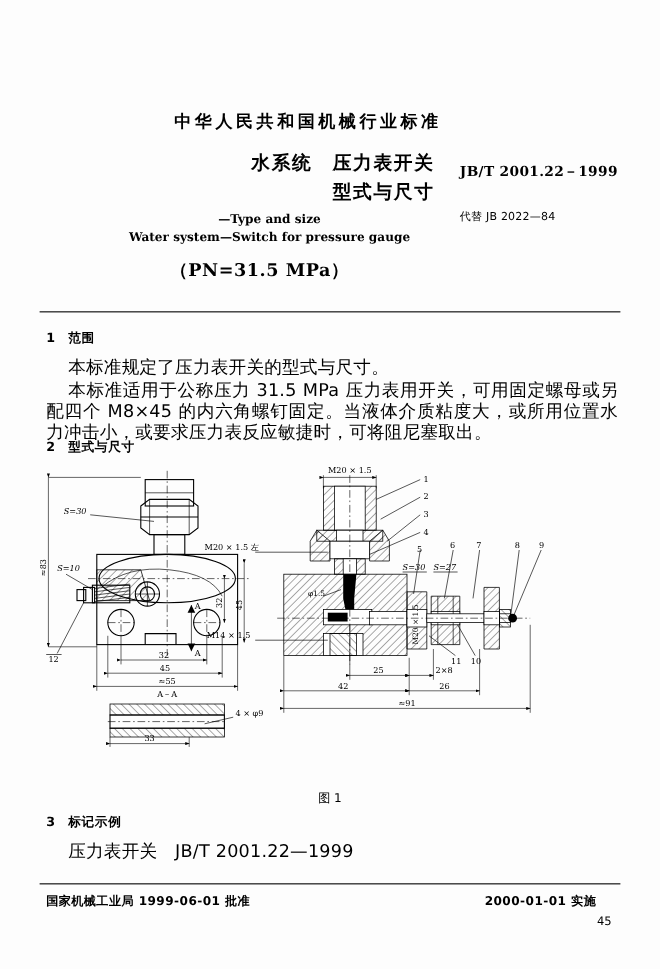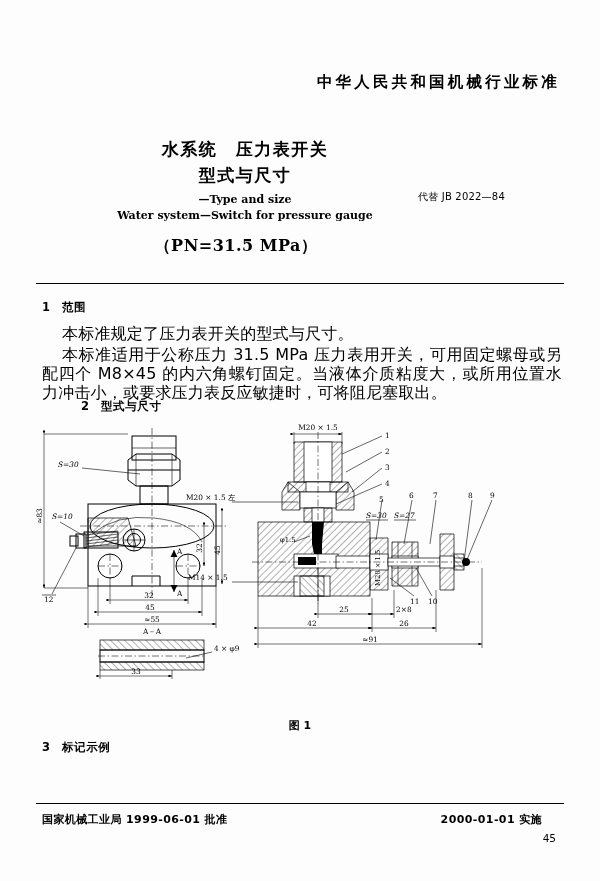--- a/index.html
+++ b/index.html
@@ -6,25 +6,25 @@
   html,body{margin:0;padding:0;background:#ffffff;}
   body{
     width:600px;height:881px;position:relative;overflow:hidden;
     font-family:"DejaVu Sans","Liberation Sans",sans-serif;
     color:#000;
   }
   .page{position:absolute;left:0;top:0;width:600px;height:881px;background:#fdfdfd;}
 
   
   .std-org{
-    position:absolute;left:0;top:72px;width:560px;text-align:right;
+    position:absolute;left:0;top:100px;width:560px;text-align:center;
     font-size:15.5px;font-weight:bold;letter-spacing:3.2px;
     font-family:"DejaVu Sans","Liberation Sans",sans-serif;
   }
-  .title-block{position:absolute;left:95px;top:136px;width:300px;text-align:center;}
+  .title-block{position:absolute;left:95px;top:136px;width:300px;text-align:right;}
   .title-cn-1{font-size:17px;font-weight:bold;letter-spacing:1.5px;line-height:26px;}
   .title-cn-2{font-size:17px;font-weight:bold;letter-spacing:1.5px;line-height:26px;}
   .title-en{
     position:absolute;left:80px;top:192px;width:330px;text-align:center;
     font-family:"DejaVu Serif","Liberation Serif",serif;
     font-size:11px;font-weight:bold;line-height:16px;
   }
   .title-pn{
     position:absolute;left:86px;top:236px;width:300px;text-align:center;
     font-family:"DejaVu Serif","Liberation Serif",serif;
@@ -54,21 +54,21 @@
   .foot-page{position:absolute;right:44px;top:832px;font-size:10.5px;}
 
   
   .figure-wrap{position:absolute;left:36px;top:418px;width:528px;height:310px;}
   .fig-caption{
     position:absolute;left:0;top:263px;width:528px;text-align:center;
     font-size:10.6px;line-height:17px;letter-spacing:0.2px;
   }
   .fig-number{
     position:absolute;left:0;top:300px;width:528px;text-align:center;
-    font-size:11px;font-weight:bold;
+    font-size:11px;font-weight:normal;
   }
   svg{display:block;}
   .ln{stroke:#000;stroke-width:1;fill:none;}
   .ln-thin{stroke:#000;stroke-width:0.6;fill:none;}
   .ctr{stroke:#000;stroke-width:0.55;fill:none;stroke-dasharray:7 2.5 1.5 2.5;}
   .dim{stroke:#000;stroke-width:0.55;fill:none;}
   .txt{font-family:"DejaVu Serif","Liberation Serif",serif;font-size:7.4px;fill:#000;}
   .txt-i{font-family:"DejaVu Serif","Liberation Serif",serif;font-size:7.4px;fill:#000;font-style:italic;}
   .txt-sm{font-family:"DejaVu Serif","Liberation Serif",serif;font-size:6.8px;fill:#000;}
   .hatch-a{fill:url(#hA);stroke:#000;stroke-width:0.7;}
@@ -88,31 +88,32 @@
     <div class="title-cn-2">型式与尺寸</div>
   </div>
 
   <div class="title-en">
     <div>—Type and size</div>
     <div>Water system—Switch for pressure gauge</div>
   </div>
 
   <div class="title-pn">（PN=31.5 MPa）</div>
 
+  <div class="std-no">JB/T  2001.22－1999</div>
   <div class="std-replaces">代替 JB 2022—84</div>
 
   <div class="rule-top"></div>
 
   <div class="sec-head" style="left:42px;top:300px;">
     <span class="sec-num">1</span><span>范围</span>
   </div>
   <div class="para" style="left:62px;top:324px;width:500px;">本标准规定了压力表开关的型式与尺寸。</div>
   <div class="para" style="left:42px;top:345px;width:520px;text-indent:20px;">本标准适用于公称压力 31.5 MPa 压力表用开关，可用固定螺母或另配四个 M8×45 的内六角螺钉固定。当液体介质粘度大，或所用位置水力冲击小，或要求压力表反应敏捷时，可将阻尼塞取出。</div>
 
-  <div class="sec-head" style="left:42px;top:399px;margin-left:39px;">
+  <div class="sec-head" style="left:42px;top:399px;">
     <span class="sec-num">2</span><span>型式与尺寸</span>
   </div>
 
   <div class="figure-wrap">
     <svg width="528" height="262" viewBox="0 0 528 262">
       <defs>
         <pattern id="hA" patternUnits="userSpaceOnUse" width="5" height="5" patternTransform="rotate(45)">
           <line x1="0" y1="0" x2="0" y2="5" stroke="#000" stroke-width="0.6"></line>
         </pattern>
         <pattern id="hB" patternUnits="userSpaceOnUse" width="5" height="5" patternTransform="rotate(-45)">
@@ -337,19 +338,20 @@
         <line x1="358" y1="172" x2="358" y2="200" class="dim"></line>
       </g>
     </svg>
 
     <div class="fig-number">图 1</div>
   </div>
 
   <div class="sec-head" style="left:42px;top:740px;">
     <span class="sec-num">3</span><span>标记示例</span>
   </div>
+  <div class="para" style="left:62px;top:764px;width:400px;">压力表开关　JB/T  2001.22—1999</div>
 
   <div class="rule-bottom"></div>
   <div class="foot-left">国家机械工业局 1999-06-01  批准</div>
   <div class="foot-right">2000-01-01  实施</div>
   <div class="foot-page">45</div>
 
 </div>
 
 </body></html>

